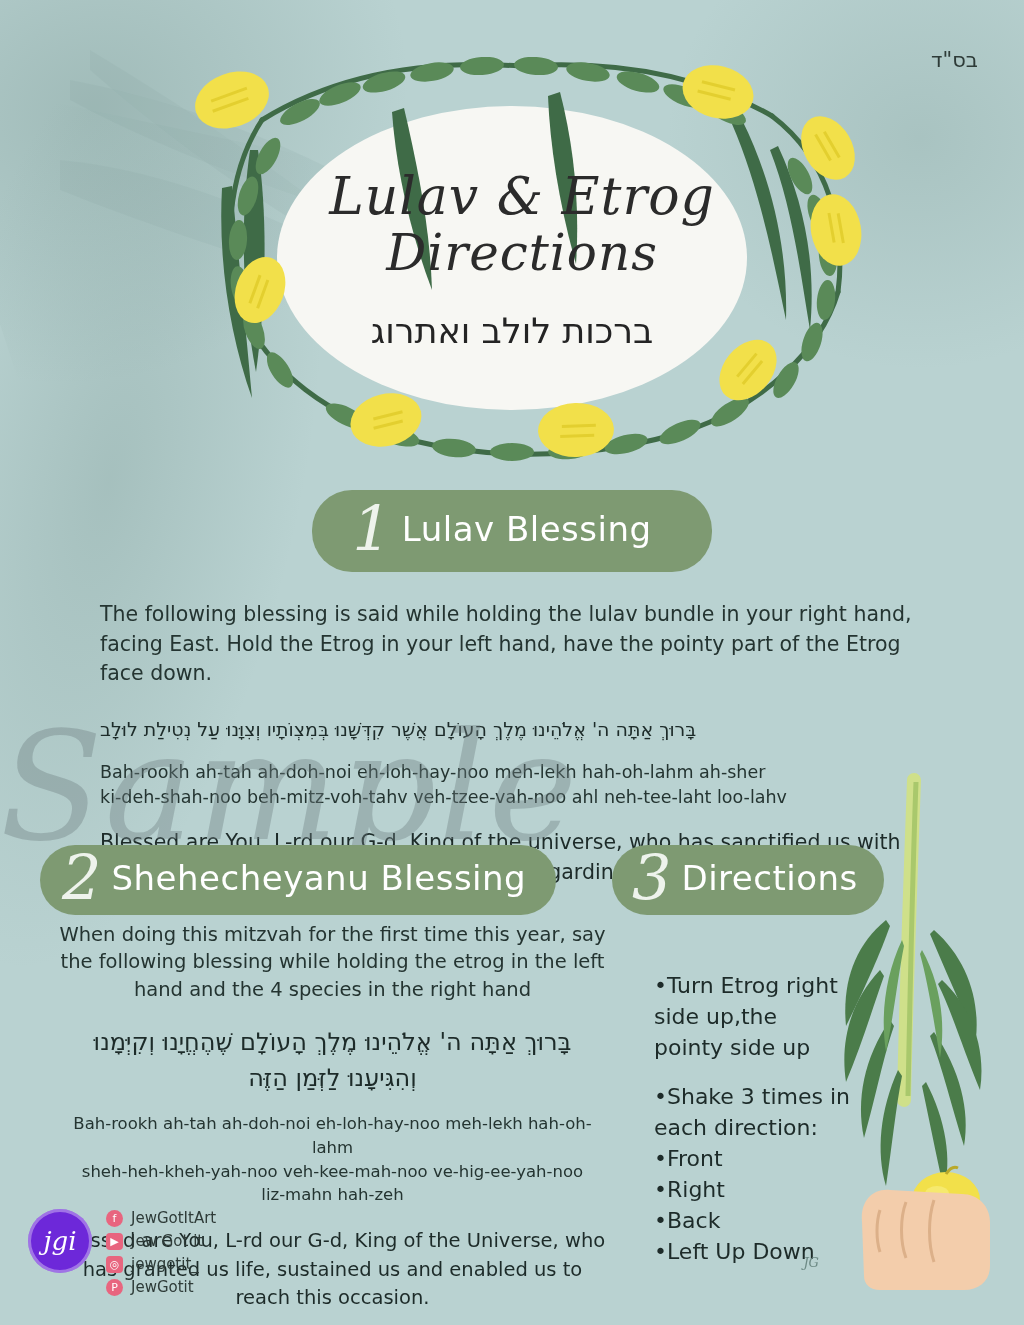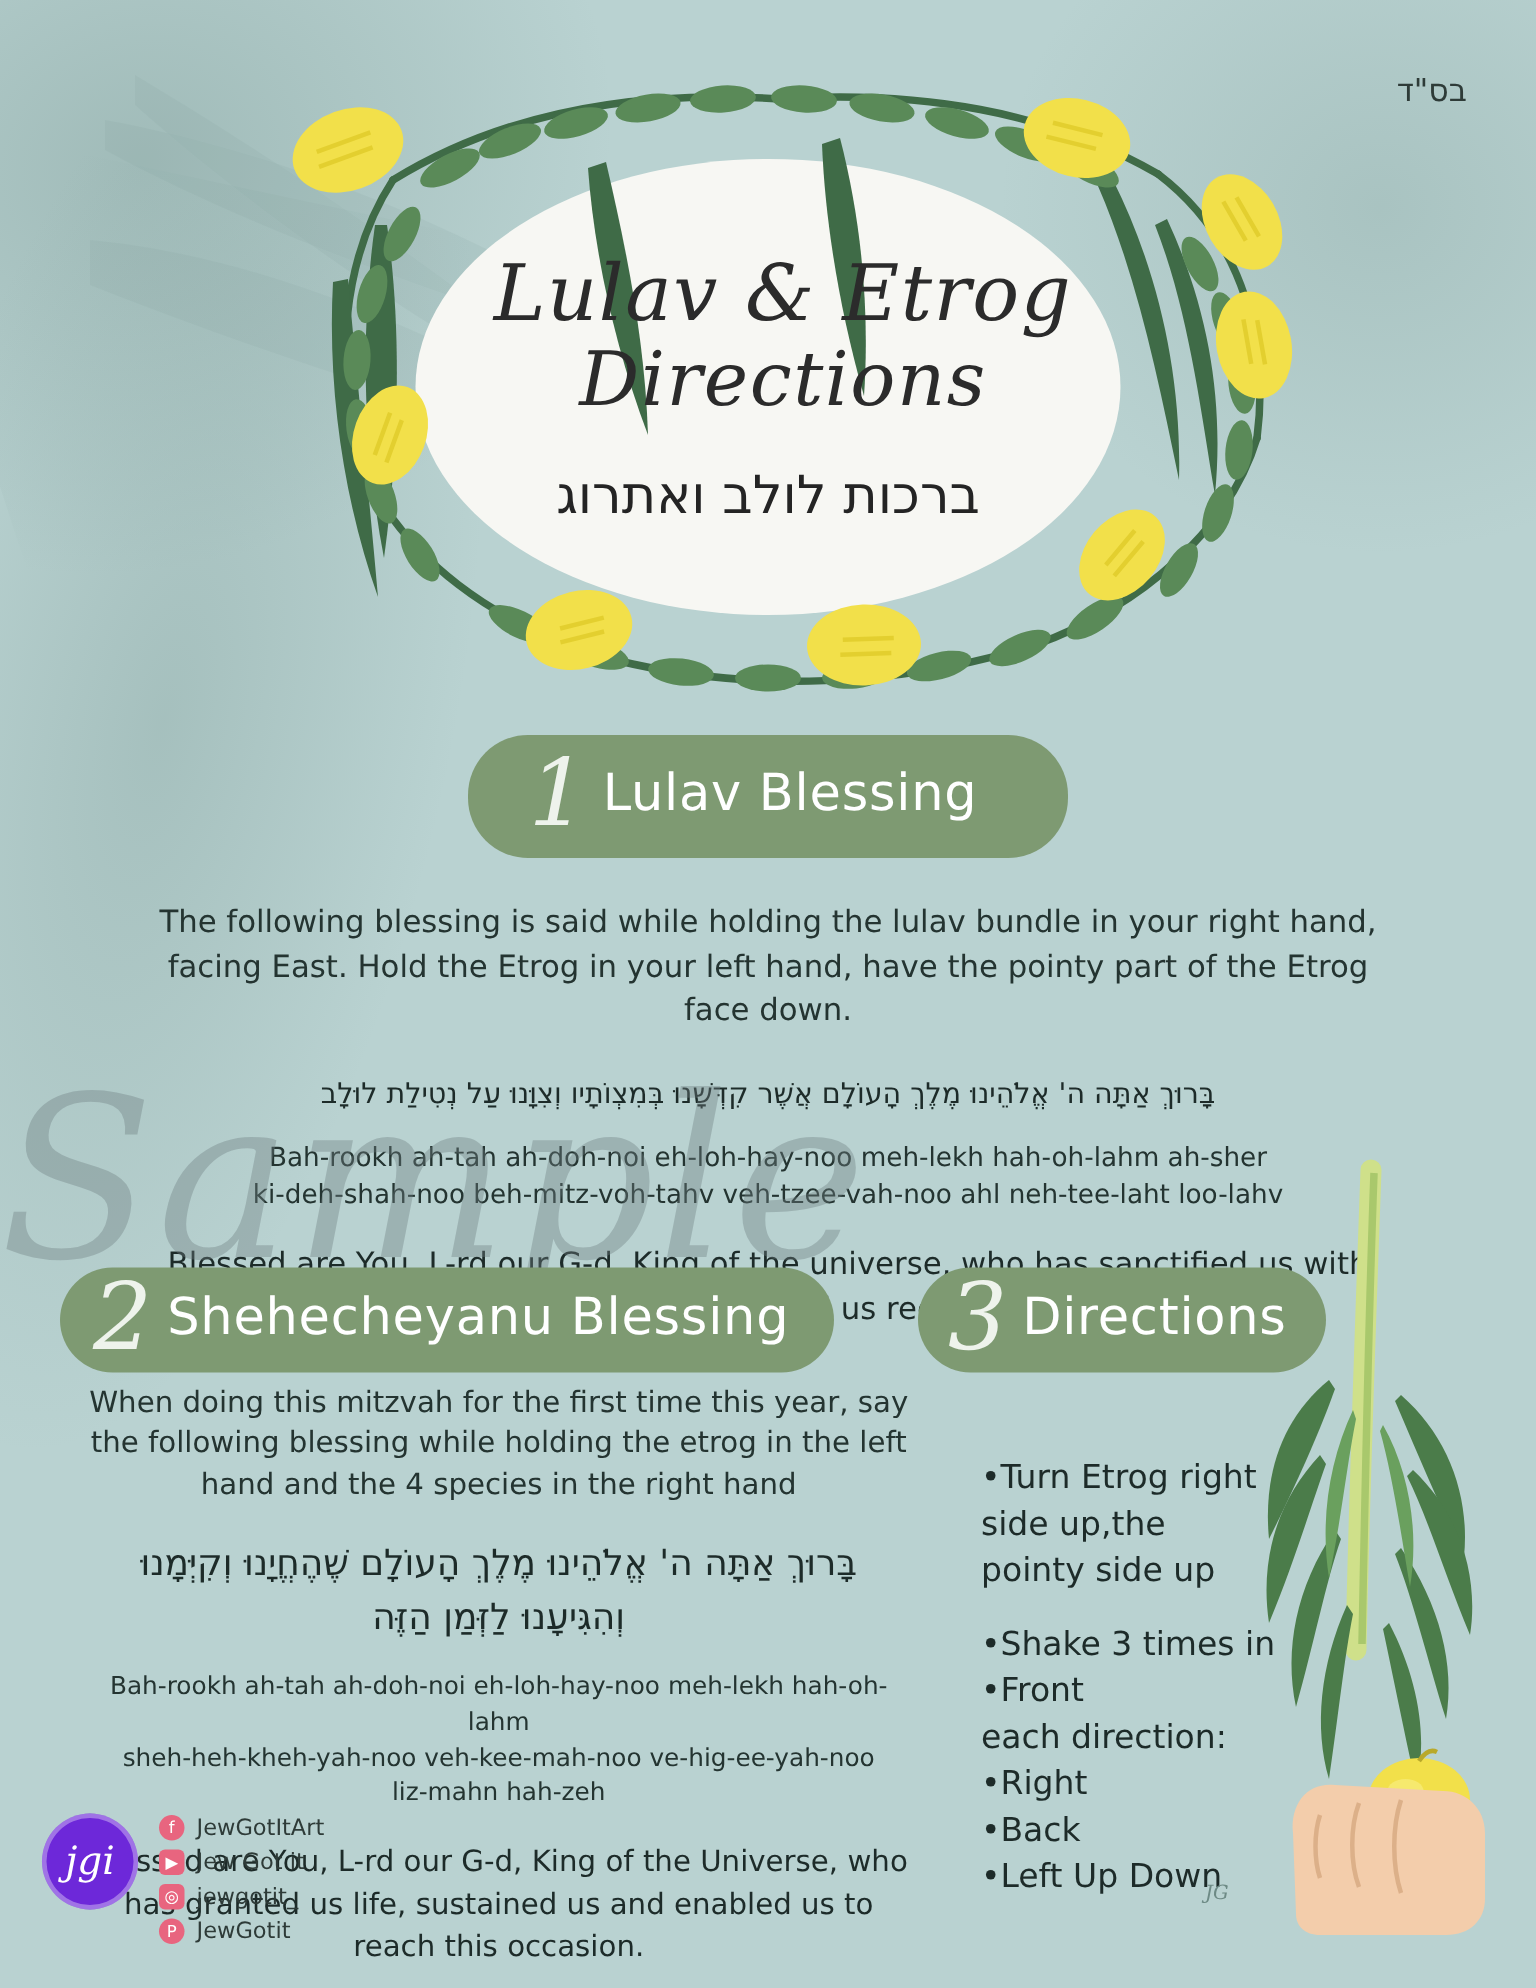--- a/index.html
+++ b/index.html
@@ -73,21 +73,21 @@
     color:#eef3ec;
   }
   .pill-label{
     font-size:34px;
     letter-spacing:.5px;
   }
 
   
   .sec1-pill-wrap{position:absolute;top:490px;left:0;right:0;text-align:center;}
   .sec1-pill{padding:14px 60px 18px 40px;}
-  .sec1-body{position:absolute;top:600px;left:100px;width:824px;text-align:center;}
+  .sec1-body{position:absolute;top:600px;left:100px;width:824px;text-align:left;}
   .lead{
     font-size:20.5px;line-height:1.45;color:#243431;
   }
   .hebrew-line{
     direction:rtl;
     font-size:19px;
     margin-top:26px;
     line-height:1.5;
     color:#1d2b29;
   }
@@ -326,22 +326,22 @@
   <div class="pill sec3-pill">
     <span class="num">3</span>
     <span class="pill-label">Directions</span>
   </div>
   <div class="sec3-list">
     <div>•Turn Etrog right</div>
     <div>side up,the</div>
     <div>pointy side up</div>
     <div class="sec3-gap"></div>
     <div>•Shake 3 times in</div>
+    <div>each direction:</div>
     <div>•Front</div>
-    <div>each direction:</div>
     <div>•Right</div>
     <div>•Back</div>
     <div>•Left Up Down</div>
   </div>
 </div>
 
 <svg class="lulav-art" viewBox="0 0 230 520">
 
   <g>
     <path d="M120,10 C116,120 112,230 110,330" stroke="#cfe08a" stroke-width="14" fill="none" stroke-linecap="round"></path>

